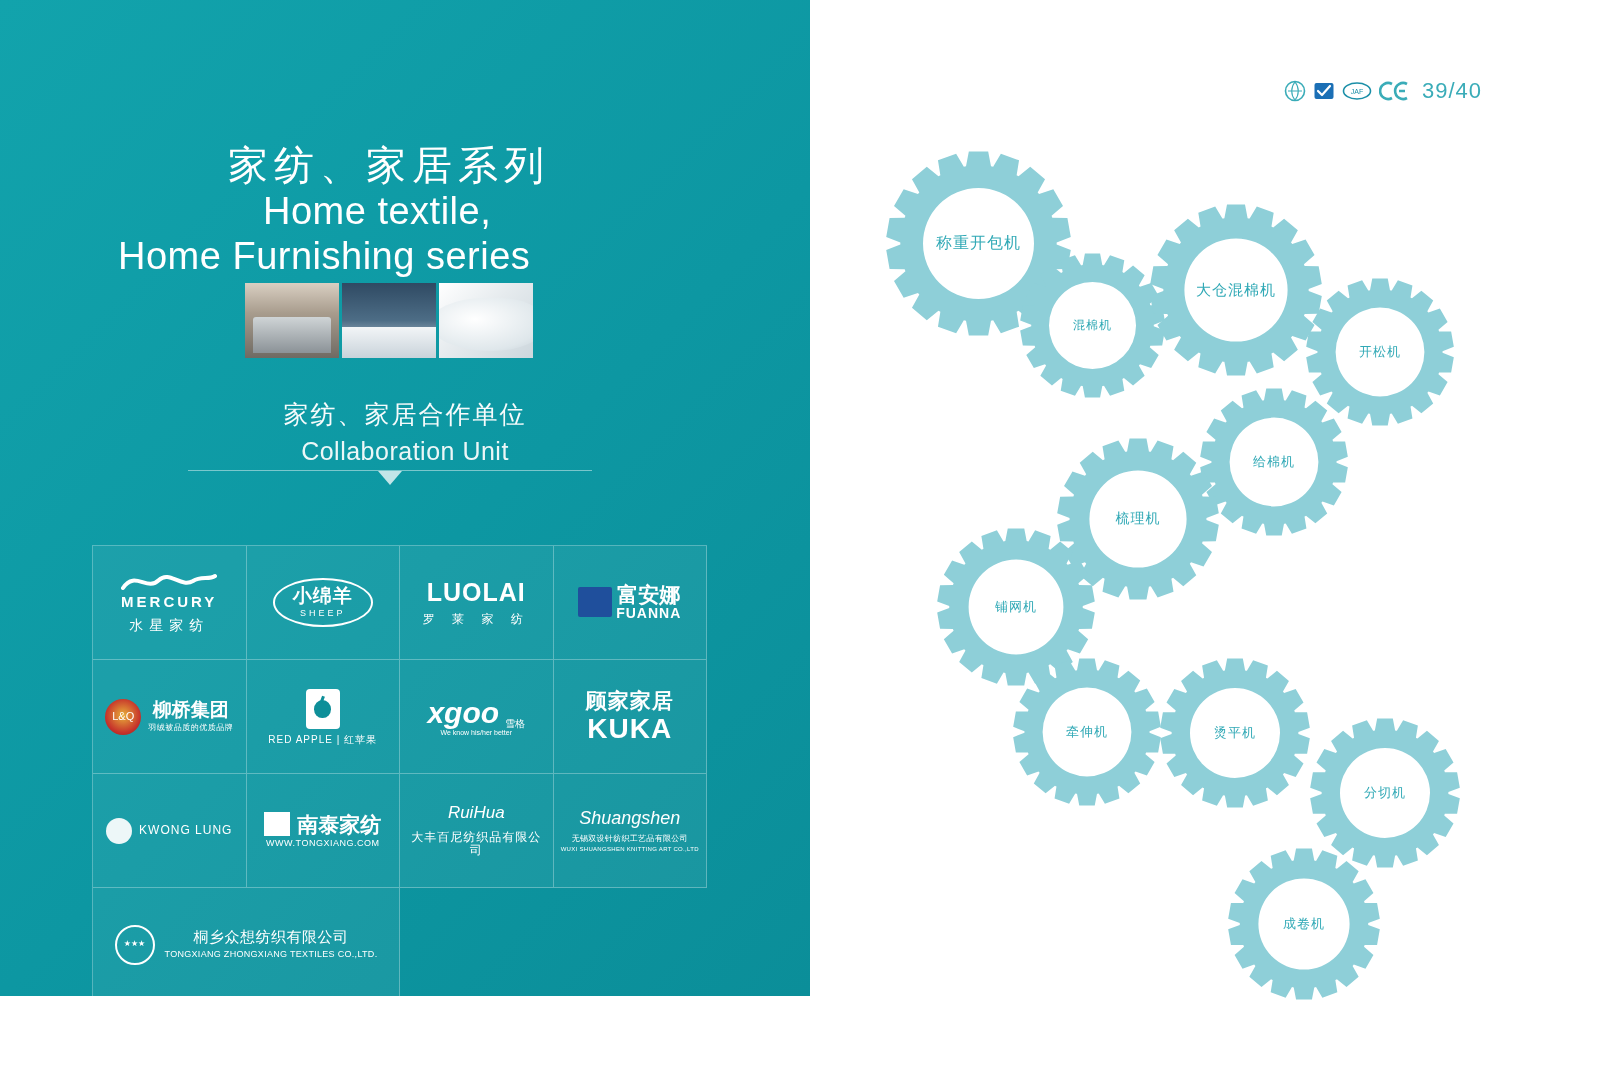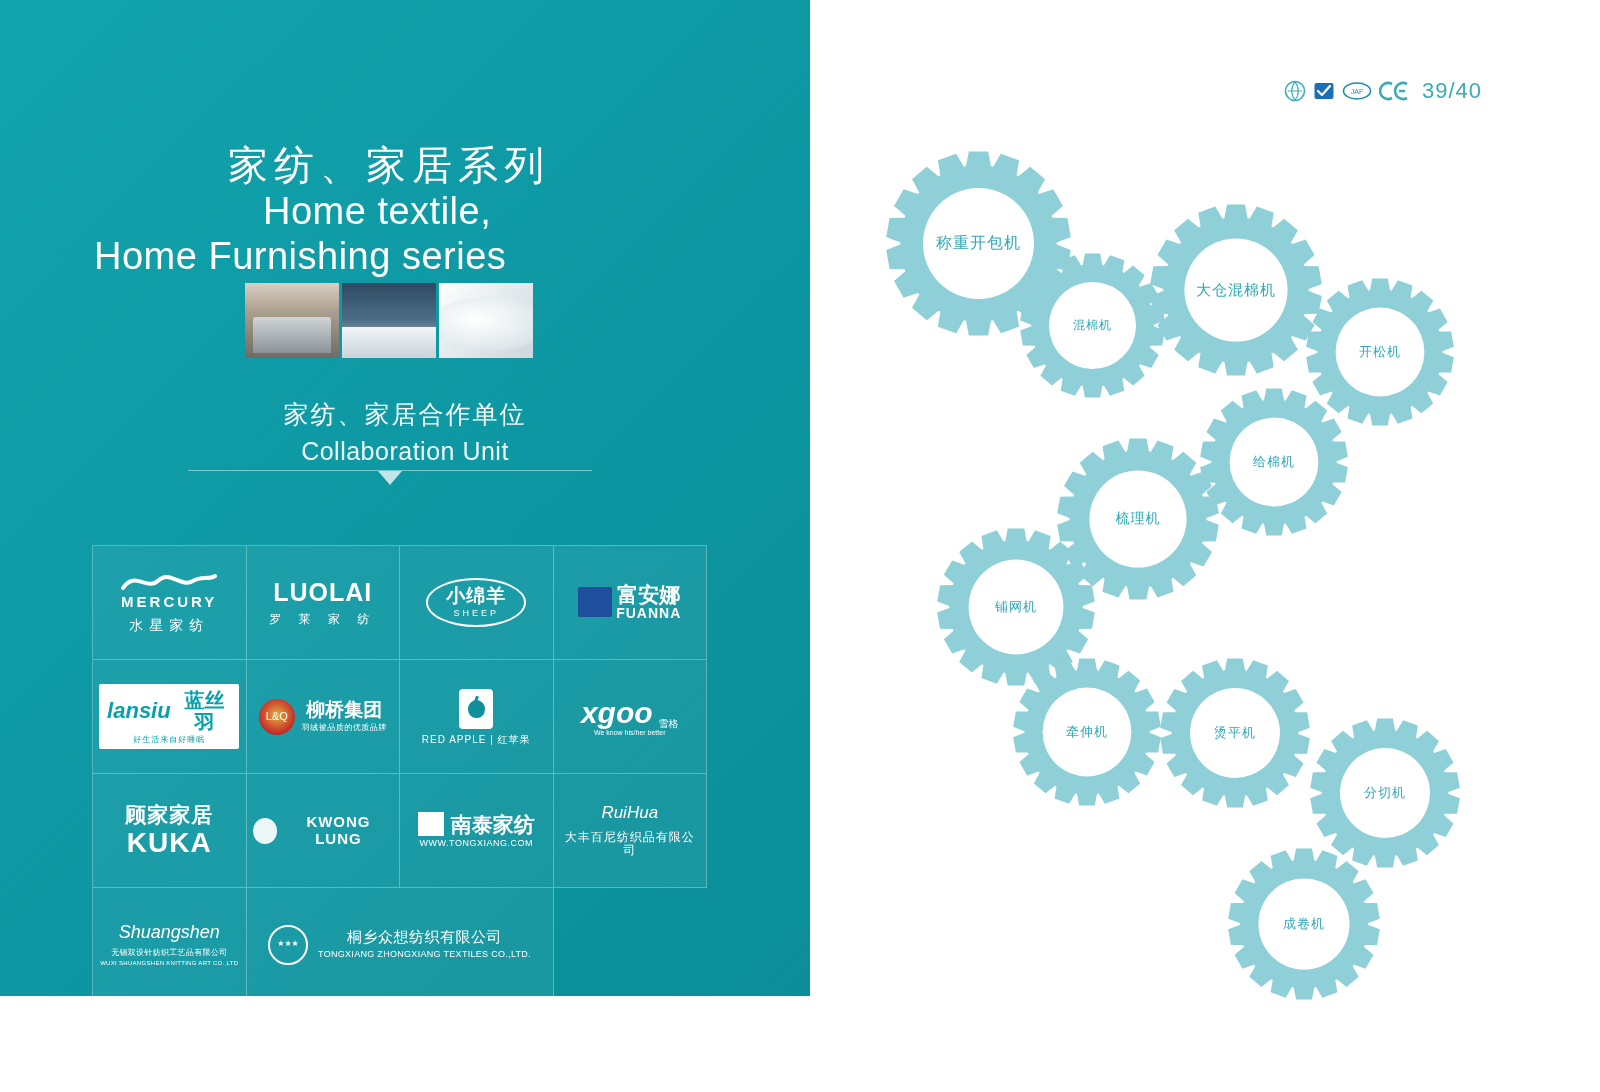--- a/index.html
+++ b/index.html
@@ -43,21 +43,21 @@
     line-height: 1.15;
     text-align: left;
     padding-left: 263px;
     letter-spacing: 0.5px;
   }
   .title-en2 {
     font-size: 38px;
     font-weight: 400;
     line-height: 1.2;
     text-align: left;
-    padding-left: 94px;
+    padding-left: 118px;
     letter-spacing: 0.5px;
   }
   
   .photo-strip {
     position: absolute;
     left: 245px; top: 283px;
     width: 288px; height: 75px;
     display: flex;
     gap: 3px;
   }
@@ -225,21 +225,21 @@
   .l-xgoo-sub { font-size: 7px; color:#fff; }
   .l-sunrise { font-size: 25px; font-weight: 700; color:#fff; letter-spacing: 0.5px; }
   .l-sunrise-sub { font-size: 19px; font-weight: 700; color:#fff; letter-spacing: 5px; margin-top: 4px; }
   .l-kuka-cn { font-size: 21px; font-weight: 700; color:#fff; letter-spacing: 1px; }
   .l-kuka-en { font-size: 28px; font-weight: 700; color:#fff; letter-spacing: 1px; margin-top: 2px; }
   .kl-wrap { display:flex; align-items:center; gap:7px; }
   .kl-mark {
     width: 26px; height: 26px; border-radius:50%;
     background: rgba(255,255,255,0.92);
   }
-  .l-kwong { font-size: 15px; font-weight: 700; color:#fff; letter-spacing: 1px; }
+  .l-kwong { font-size: 12px; font-weight: 400; color:#fff; letter-spacing: 1px; }
   .nt-wrap { display:flex; align-items:center; gap:7px; }
   .nt-mark { width: 26px; height: 24px; background:#ffffff; }
   .l-nantai-cn { font-size: 21px; font-weight: 700; color:#fff; }
   .l-nantai-url { font-size: 9px; color:#fff; letter-spacing: 0.5px; margin-top: 3px; }
   .l-ruihua-script { font-size: 17px; font-style: italic; color:#fff; }
   .l-ruihua-cn { font-size: 12px; color:#fff; margin-top: 8px; letter-spacing: 1px; }
   .l-sx-script { font-size: 18px; font-style: italic; color:#fff; }
   .l-sx-cn { font-size: 8px; color:#fff; margin-top: 6px; letter-spacing: 0.3px; }
   .l-sx-en { font-size: 6px; color:#fff; margin-top: 2px; letter-spacing: 0.3px; }
   .zx-wrap { display:flex; align-items:center; gap:10px; }
@@ -328,57 +328,46 @@
           <svg width="96" height="22" viewBox="0 0 96 22">
             <path d="M2 16 C14 -2, 26 20, 38 8 C48 -2, 60 16, 72 9 C80 4, 88 8, 94 4" fill="none" stroke="#ffffff" stroke-width="4" stroke-linecap="round"></path>
           </svg>
           <div class="l-mercury-top">MERCURY</div>
           <div class="l-mercury-bot">水星家纺</div>
         </div>
       </div>
 
       <div class="logo-cell">
         <div class="logo-inner">
-          <div class="l-luolai-top">LUOLAI</div>
-          <div class="l-luolai-bot">罗 莱 家 纺</div>
-        </div>
-      </div>
-
-      <div class="logo-cell">
-        <div class="logo-inner">
           <div class="sheep-oval">
             <div class="l-sheep-cn">小绵羊</div>
             <div class="l-sheep-en">SHEEP</div>
           </div>
+        </div>
+      </div>
+
+      <div class="logo-cell">
+        <div class="logo-inner">
+          <div class="l-luolai-top">LUOLAI</div>
+          <div class="l-luolai-bot">罗 莱 家 纺</div>
         </div>
       </div>
 
       <div class="logo-cell">
         <div class="logo-inner">
           <div class="fuanna-wrap">
             <div class="fuanna-badge"></div>
             <div>
               <div class="l-fuanna-cn">富安娜</div>
               <div class="l-fuanna-en">FUANNA</div>
             </div>
           </div>
         </div>
       </div>
 
-      <div class="logo-cell">
-        <div class="logo-inner">
-          <div class="logo-chip">
-            <div style="display:flex;align-items:center;gap:7px;">
-              <span class="l-lansiu-en">lansiu</span>
-              <span class="l-lansiu-cn">蓝丝羽</span>
-            </div>
-            <div class="l-lansiu-sub">好生活来自好睡眠</div>
-          </div>
-        </div>
-      </div>
 
       <div class="logo-cell">
         <div class="logo-inner">
           <div class="liuqiao-wrap">
             <div class="liuqiao-seal">L&amp;Q</div>
             <div>
               <div class="l-liuqiao-cn">柳桥集团</div>
               <div class="l-liuqiao-sub">羽绒被品质的优质品牌</div>
             </div>
           </div>

